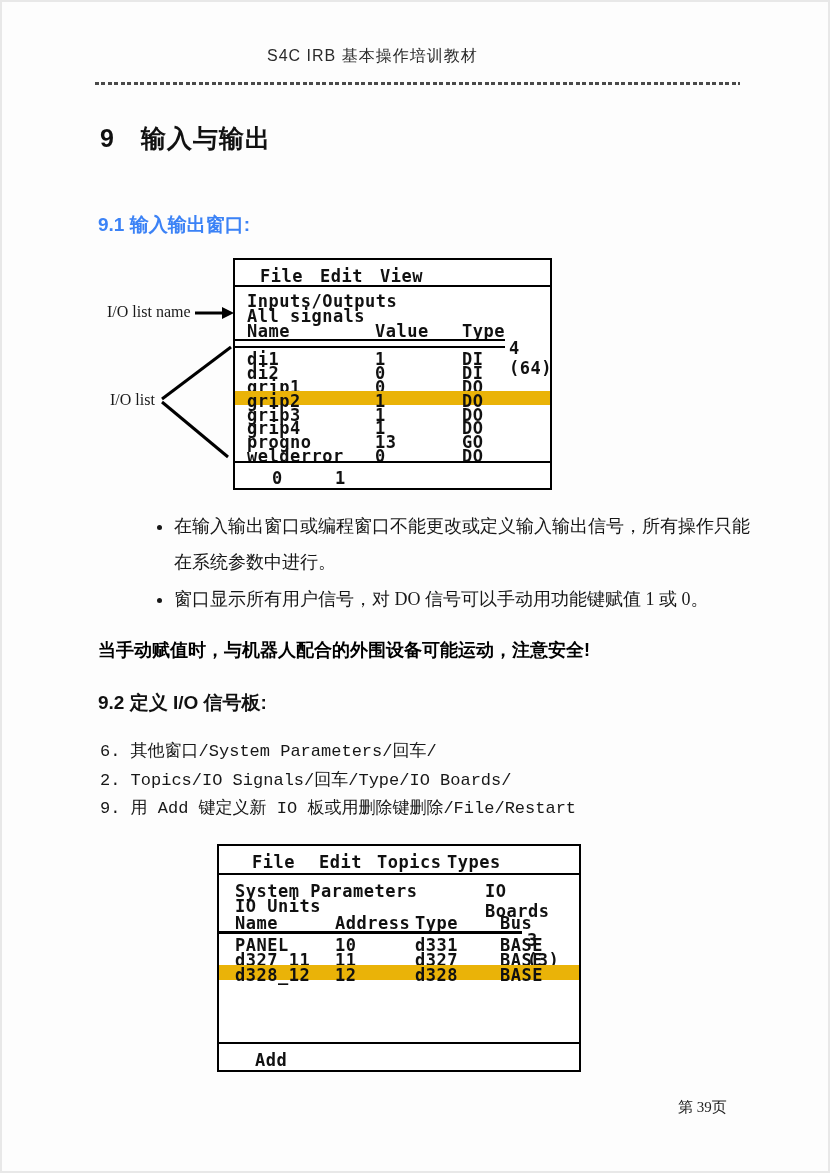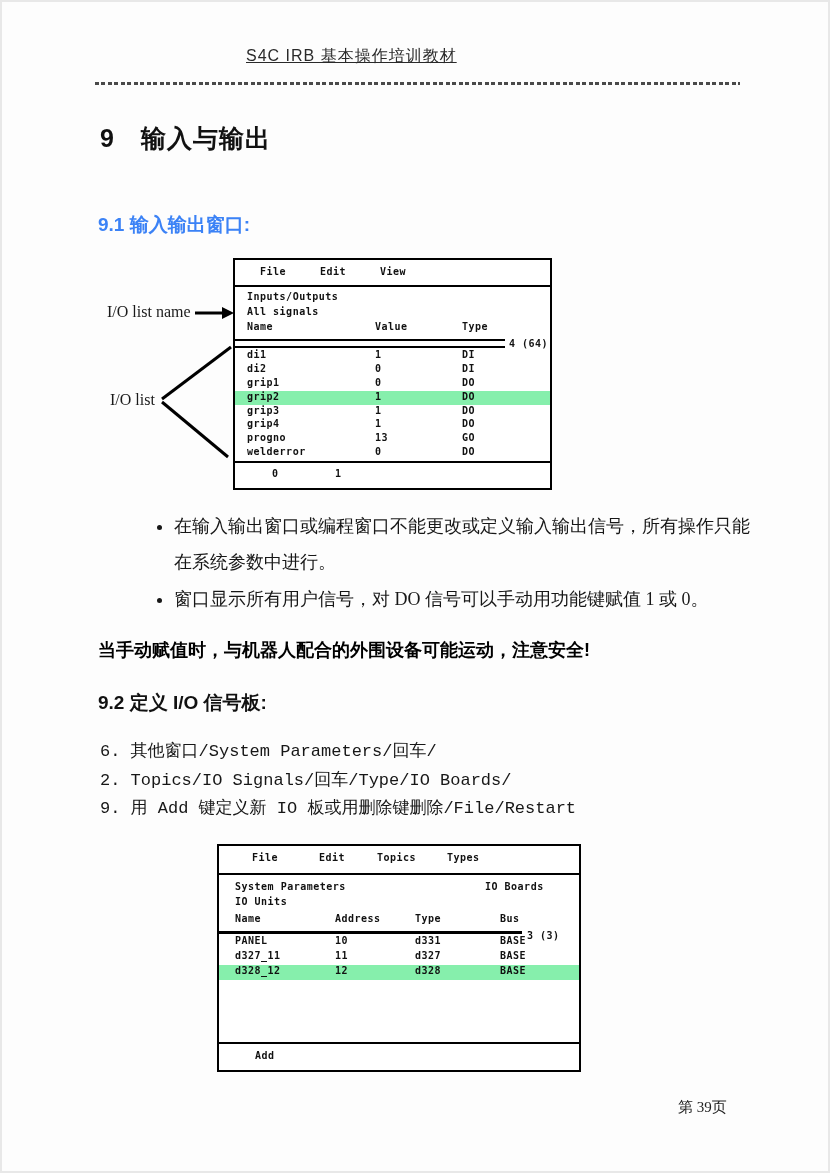--- a/index.html
+++ b/index.html
@@ -3,22 +3,22 @@
 <meta charset="utf-8">
 <style>
   html,body{margin:0;padding:0;background:#fff;}
   .page{
     position:relative;width:830px;height:1173px;background:#fdfdfd;
     font-family:"Liberation Serif", serif;color:#1c1c1c;overflow:hidden;
     box-shadow:inset 0 0 0 2px #e8e8e8;
   }
   
   .doc-title{
-    position:absolute;left:246px;top:46px;font-size:16px;letter-spacing:1px;
-    font-family:"Liberation Sans", sans-serif;color:#2a2a2a;text-decoration:underline;
+    position:absolute;left:267px;top:46px;font-size:16px;letter-spacing:1px;
+    font-family:"Liberation Sans", sans-serif;color:#2a2a2a;
   }
   .dashed-rule{
     position:absolute;left:95px;top:82px;width:645px;height:3px;
     background:repeating-linear-gradient(90deg,#4a4a4a 0 4px,transparent 4px 6.5px);
   }
   
   .chapter{
     position:absolute;left:100px;top:122px;margin:0;font-size:25px;font-weight:bold;
     font-family:"Liberation Sans", sans-serif;letter-spacing:1px;color:#111;
   }
@@ -41,39 +41,39 @@
   }
   .page-number{position:absolute;left:678px;top:1098px;font-size:15px;color:#222;}
   
   .ann{position:absolute;font-size:16px;color:#1a1a1a;font-family:"Liberation Serif", serif;}
   .ann-name{left:107px;top:303px;}
   .ann-list{left:110px;top:391px;}
   .ann-svg{position:absolute;left:90px;top:295px;width:150px;height:175px;}
   
   .term{
     position:absolute;background:#fff;border:2px solid #000;
-    font-family:"DejaVu Sans Mono", monospace;font-weight:bold;font-size:10px;
+    font-family:"DejaVu Sans Mono", monospace;font-weight:bold;font-size:17px;
     color:#111;letter-spacing:0.5px;
   }
   .term .menubar{position:relative;border-bottom:2px solid #000;}
   .term .menubar span{position:absolute;top:6px;}
   .w1{left:233px;top:258px;width:315px;height:228px;}
   .w1 .menubar{height:25px;}
   .w1 .menubar .m0{left:25px;} .w1 .menubar .m1{left:85px;} .w1 .menubar .m2{left:145px;}
   .w1 .body{position:relative;height:174px;}
   .w1 .t1{position:absolute;left:12px;top:4px;}
   .w1 .t2{position:absolute;left:12px;top:19px;}
   .w1 .cols{position:absolute;left:0;top:34px;width:100%;height:14px;}
   .c1n{position:absolute;left:12px;} .c1v{position:absolute;left:140px;} .c1t{position:absolute;left:227px;}
   .w1 .rulerow{position:absolute;left:0;top:51px;width:100%;height:8px;}
   .dblrule{position:absolute;left:0;top:1px;width:270px;height:5px;border-top:2px solid #000;border-bottom:2px solid #000;}
   .w1 .count{position:absolute;left:274px;top:0;}
   .w1 .rows{position:absolute;left:0;top:62px;width:100%;}
   .trow{position:relative;height:13.9px;}
-  .trow.selected{background:#86efac;text-decoration:underline;}
+  .trow.selected{background:#eab308;text-decoration:underline;}
   .w1 .fkeys{position:relative;border-top:2px solid #000;height:25px;}
   .w1 .fkeys .k0{position:absolute;left:37px;top:5px;}
   .w1 .fkeys .k1{position:absolute;left:100px;top:5px;}
   .w2{left:217px;top:844px;width:360px;height:224px;}
   .w2 .menubar{height:27px;}
   .w2 .menubar .m0{left:33px;} .w2 .menubar .m1{left:100px;} .w2 .menubar .m2{left:158px;} .w2 .menubar .m3{left:228px;}
   .w2 .body{position:relative;height:167px;}
   .w2 .tl{position:absolute;left:16px;top:6px;}
   .w2 .tr{position:absolute;left:266px;top:6px;}
   .w2 .sub{position:absolute;left:16px;top:21px;}

